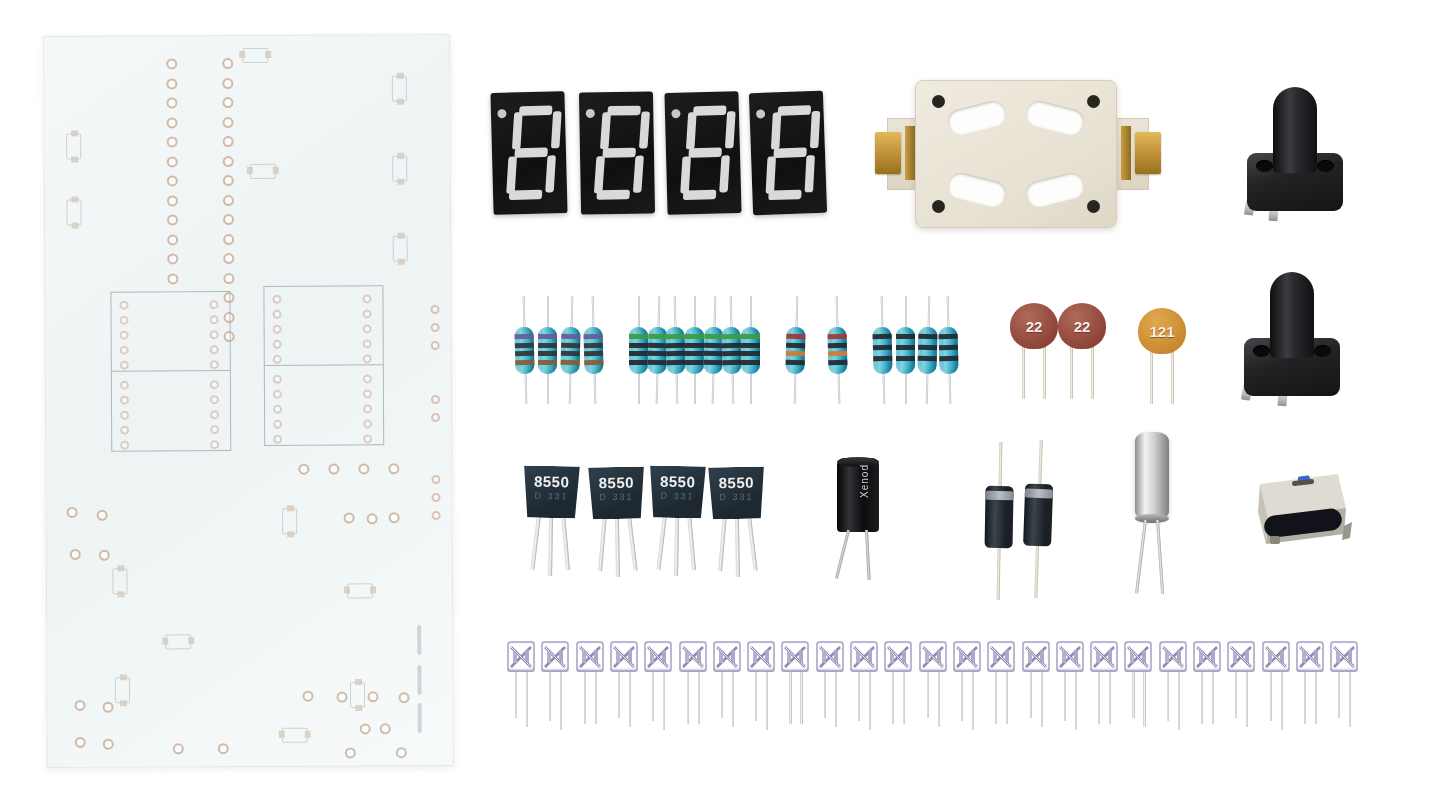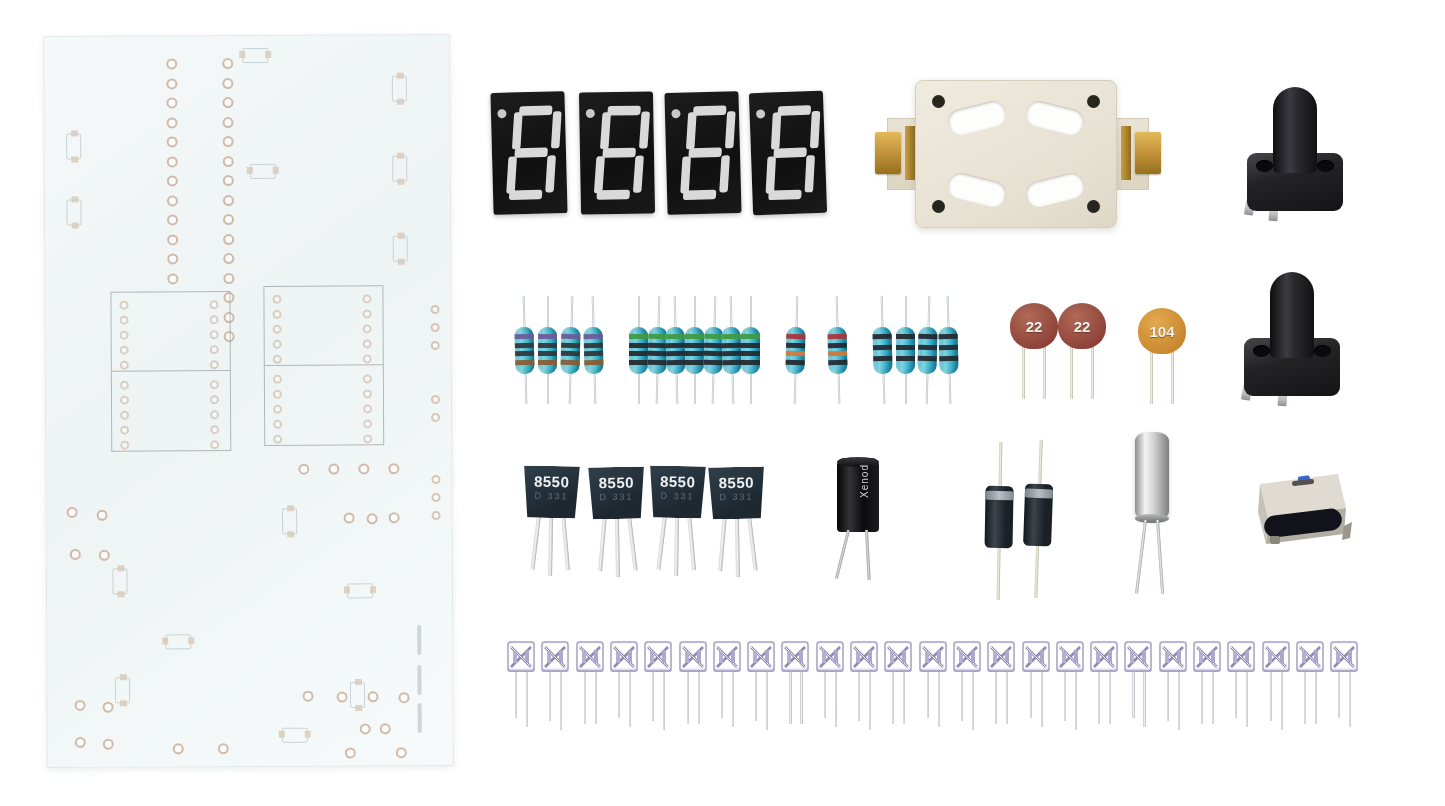--- a/index.html
+++ b/index.html
@@ -485,21 +485,21 @@
         <div class="c-leg" style="left: 12px;"></div>
         <div class="c-leg" style="left: 33px;"></div>
         <div class="c-disc" style="background: radial-gradient(circle at 38% 30%, rgb(176, 106, 88), rgb(141, 66, 56) 75%);">
           <span>22</span>
         </div>
       </div>
       <div class="abs ccap" style="left: 1138px; top: 308px;">
         <div class="c-leg" style="left: 12px;"></div>
         <div class="c-leg" style="left: 33px;"></div>
         <div class="c-disc" style="background: radial-gradient(circle at 38% 30%, rgb(226, 169, 78), rgb(200, 135, 46) 75%);">
-          <span>104</span>
+          <span>121</span>
         </div>
       </div>
     </div>
   <div class="abs" id="transistors">
       <div class="abs transistor" style="left: 522px; top: 466px; transform: rotate(1deg);">
         <div class="t-leg" style="left: 12px; transform: rotate(6deg);"></div>
         <div class="t-leg" style="left: 27px; height: 60px;"></div>
         <div class="t-leg" style="left: 42px; transform: rotate(-6deg);"></div>
         <div class="t-body">
           <div class="t-label">8550</div>

